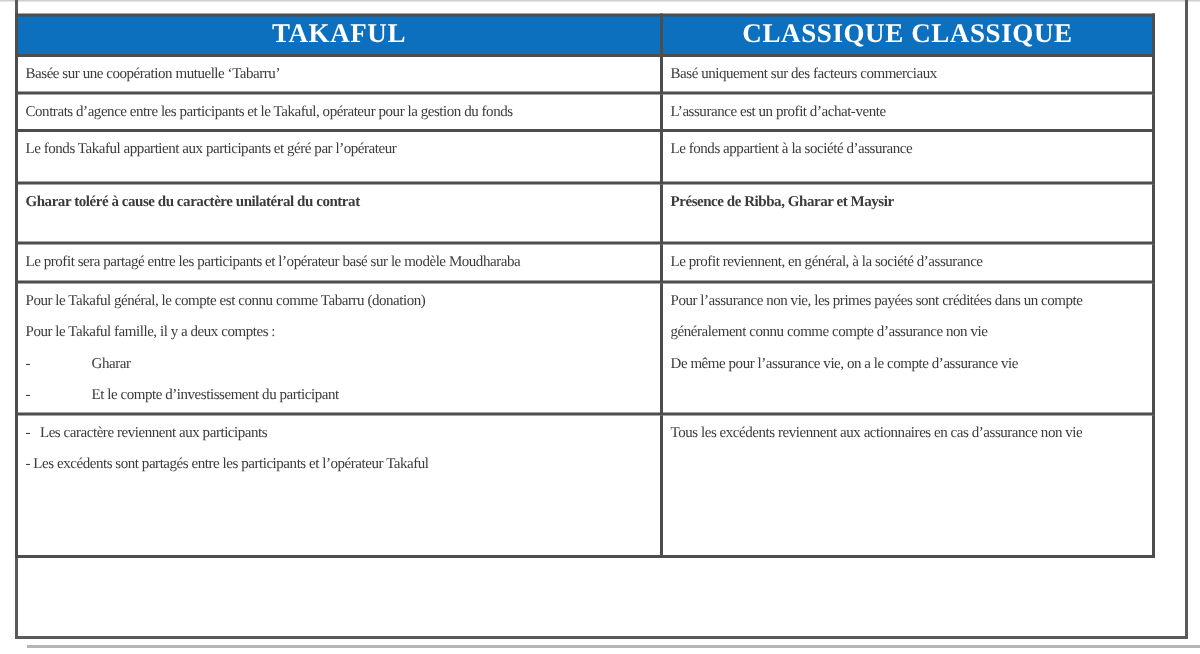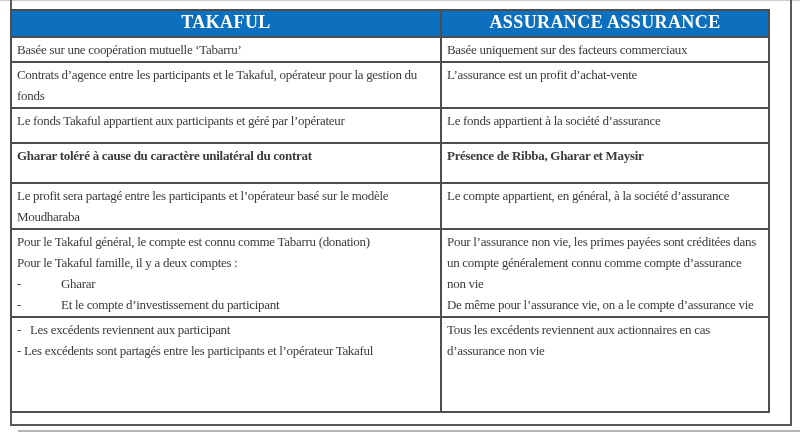--- a/index.html
+++ b/index.html
@@ -39,21 +39,21 @@
   }
   .cmp th{
     background:var(--header-bg);
     color:var(--header-text);
     font-size:18px;font-weight:bold;
     text-align:center;letter-spacing:0.4px;
     height:23px;padding:1px 2px;
   }
   .cmp td{
     color:var(--text);
-    font-size:13px;line-height:21px;letter-spacing:-0.3px;
+    font-size:10px;line-height:21px;letter-spacing:-0.3px;
     padding:1px 6px 1px 5px;
   }
   .cmp td p{margin:0;white-space:pre-wrap;}
   .li{display:flex;}
   .li .dash{flex:0 0 44px;}
   tbody tr:nth-child(1){height:24px;}
   tbody tr:nth-child(2){height:23px;}
   tbody tr:nth-child(3){height:35px;}
   tbody tr:nth-child(4){height:40px;font-weight:bold;}
   tbody tr:nth-child(5){height:26px;font-family:Liberation Serif, serif;}
@@ -69,30 +69,30 @@
   <div class="frame"></div>
 
   <table class="cmp">
     <colgroup>
       <col style="width:430px">
       <col style="width:328px">
     </colgroup>
     <thead>
       <tr>
         <th>TAKAFUL</th>
-        <th>ASSURANCE ASSURANCE</th>
+        <th>CLASSIQUE CLASSIQUE</th>
       </tr>
     </thead>
     <tbody>
         <tr>
           <td>
             <p>Basée sur une coopération mutuelle ‘Tabarru’</p>
           </td>
           <td>
-            <p>Basée uniquement sur des facteurs commerciaux</p>
+            <p>Basé uniquement sur des facteurs commerciaux</p>
           </td>
         </tr>
         <tr>
           <td>
             <p>Contrats d’agence entre les participants et le Takaful, opérateur pour la gestion du fonds</p>
           </td>
           <td>
             <p>L’assurance est un profit d’achat-vente</p>
           </td>
         </tr>
@@ -110,21 +110,21 @@
           </td>
           <td>
             <p>Présence de Ribba, Gharar et Maysir</p>
           </td>
         </tr>
         <tr>
           <td>
             <p>Le profit sera partagé entre les participants et l’opérateur basé sur le modèle Moudharaba</p>
           </td>
           <td>
-            <p>Le compte appartient, en général, à la société d’assurance</p>
+            <p>Le profit reviennent, en général, à la société d’assurance</p>
           </td>
         </tr>
         <tr>
           <td>
             <p>Pour le Takaful général, le compte est connu comme Tabarru (donation)</p>
             <p>Pour le Takaful famille, il y a deux comptes :</p>
             <div class="li">
               <span class="dash">-</span>
               <span>Gharar</span>
             </div>
@@ -133,21 +133,21 @@
               <span>Et le compte d’investissement du participant</span>
             </div>
           </td>
           <td>
             <p>Pour l’assurance non vie, les primes payées sont créditées dans un compte généralement connu comme compte d’assurance non vie</p>
             <p>De même pour l’assurance vie, on a le compte d’assurance vie</p>
           </td>
         </tr>
         <tr>
           <td>
-            <p>-   Les excédents reviennent aux participant</p>
+            <p>-   Les caractère reviennent aux participants</p>
             <p>- Les excédents sont partagés entre les participants et l’opérateur Takaful</p>
           </td>
           <td>
             <p>Tous les excédents reviennent aux actionnaires en cas d’assurance non vie</p>
           </td>
         </tr>
       </tbody>
   </table>
 
   <div class="edge-bottom"></div>

